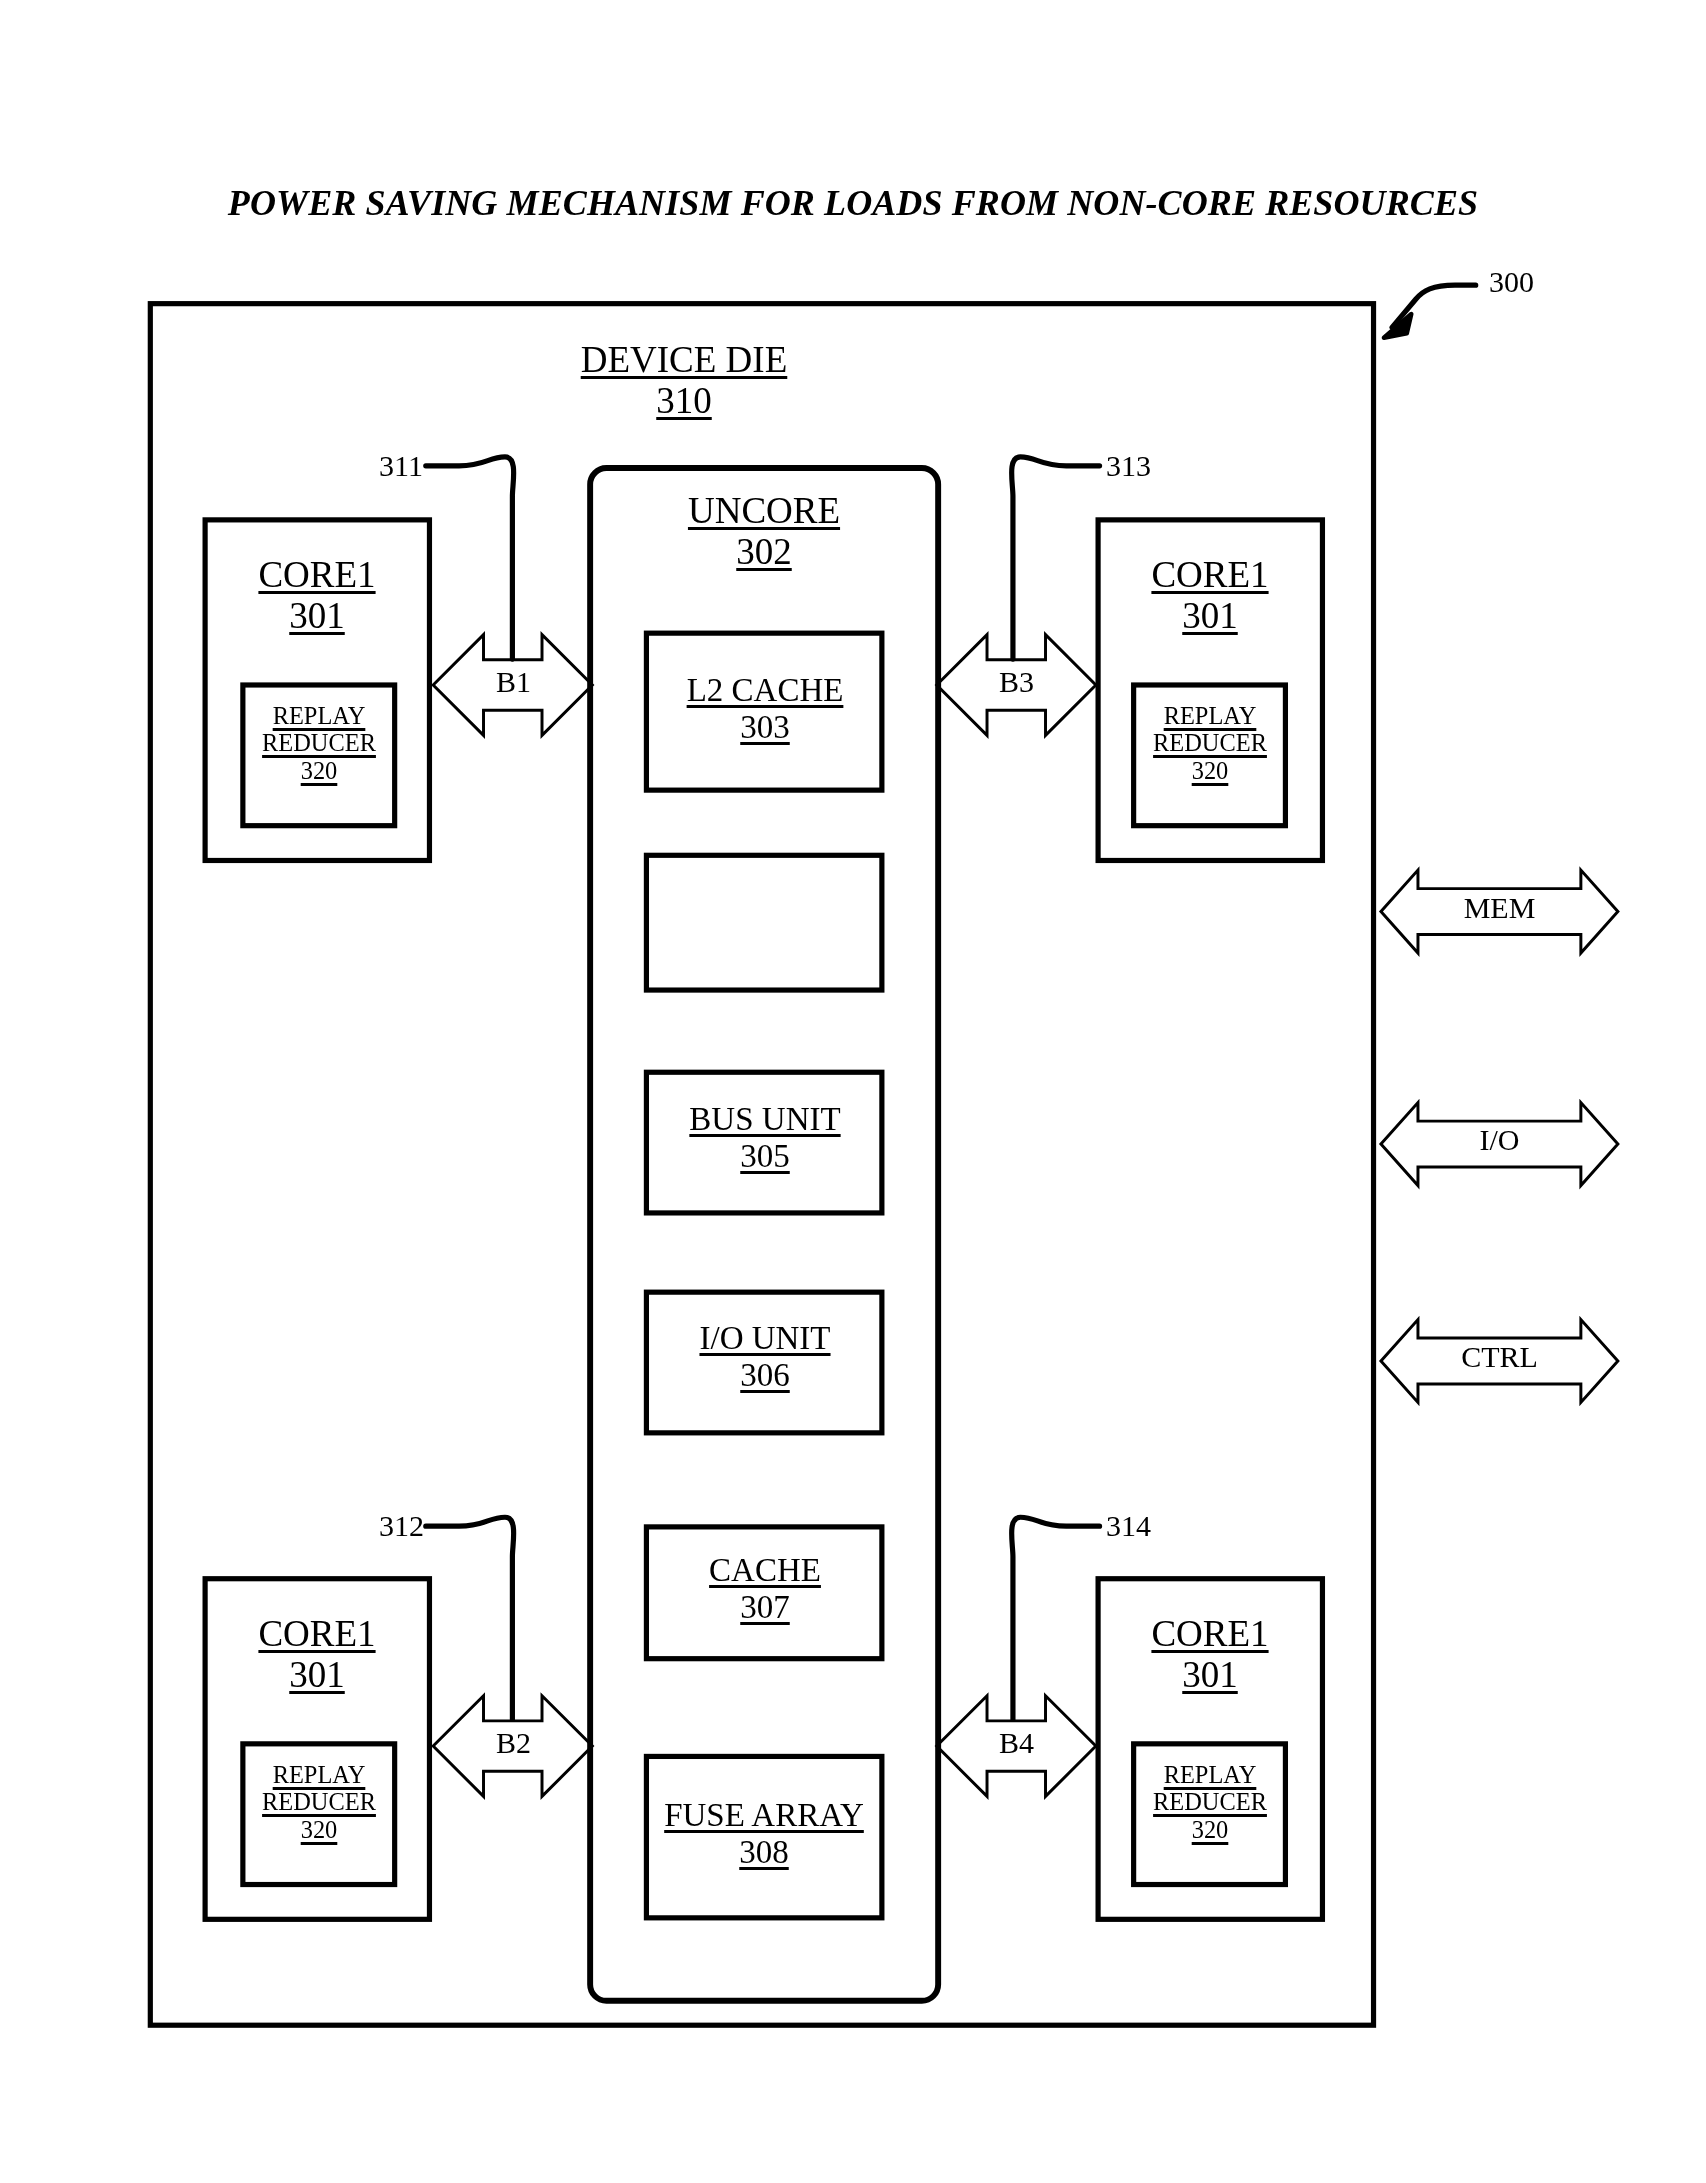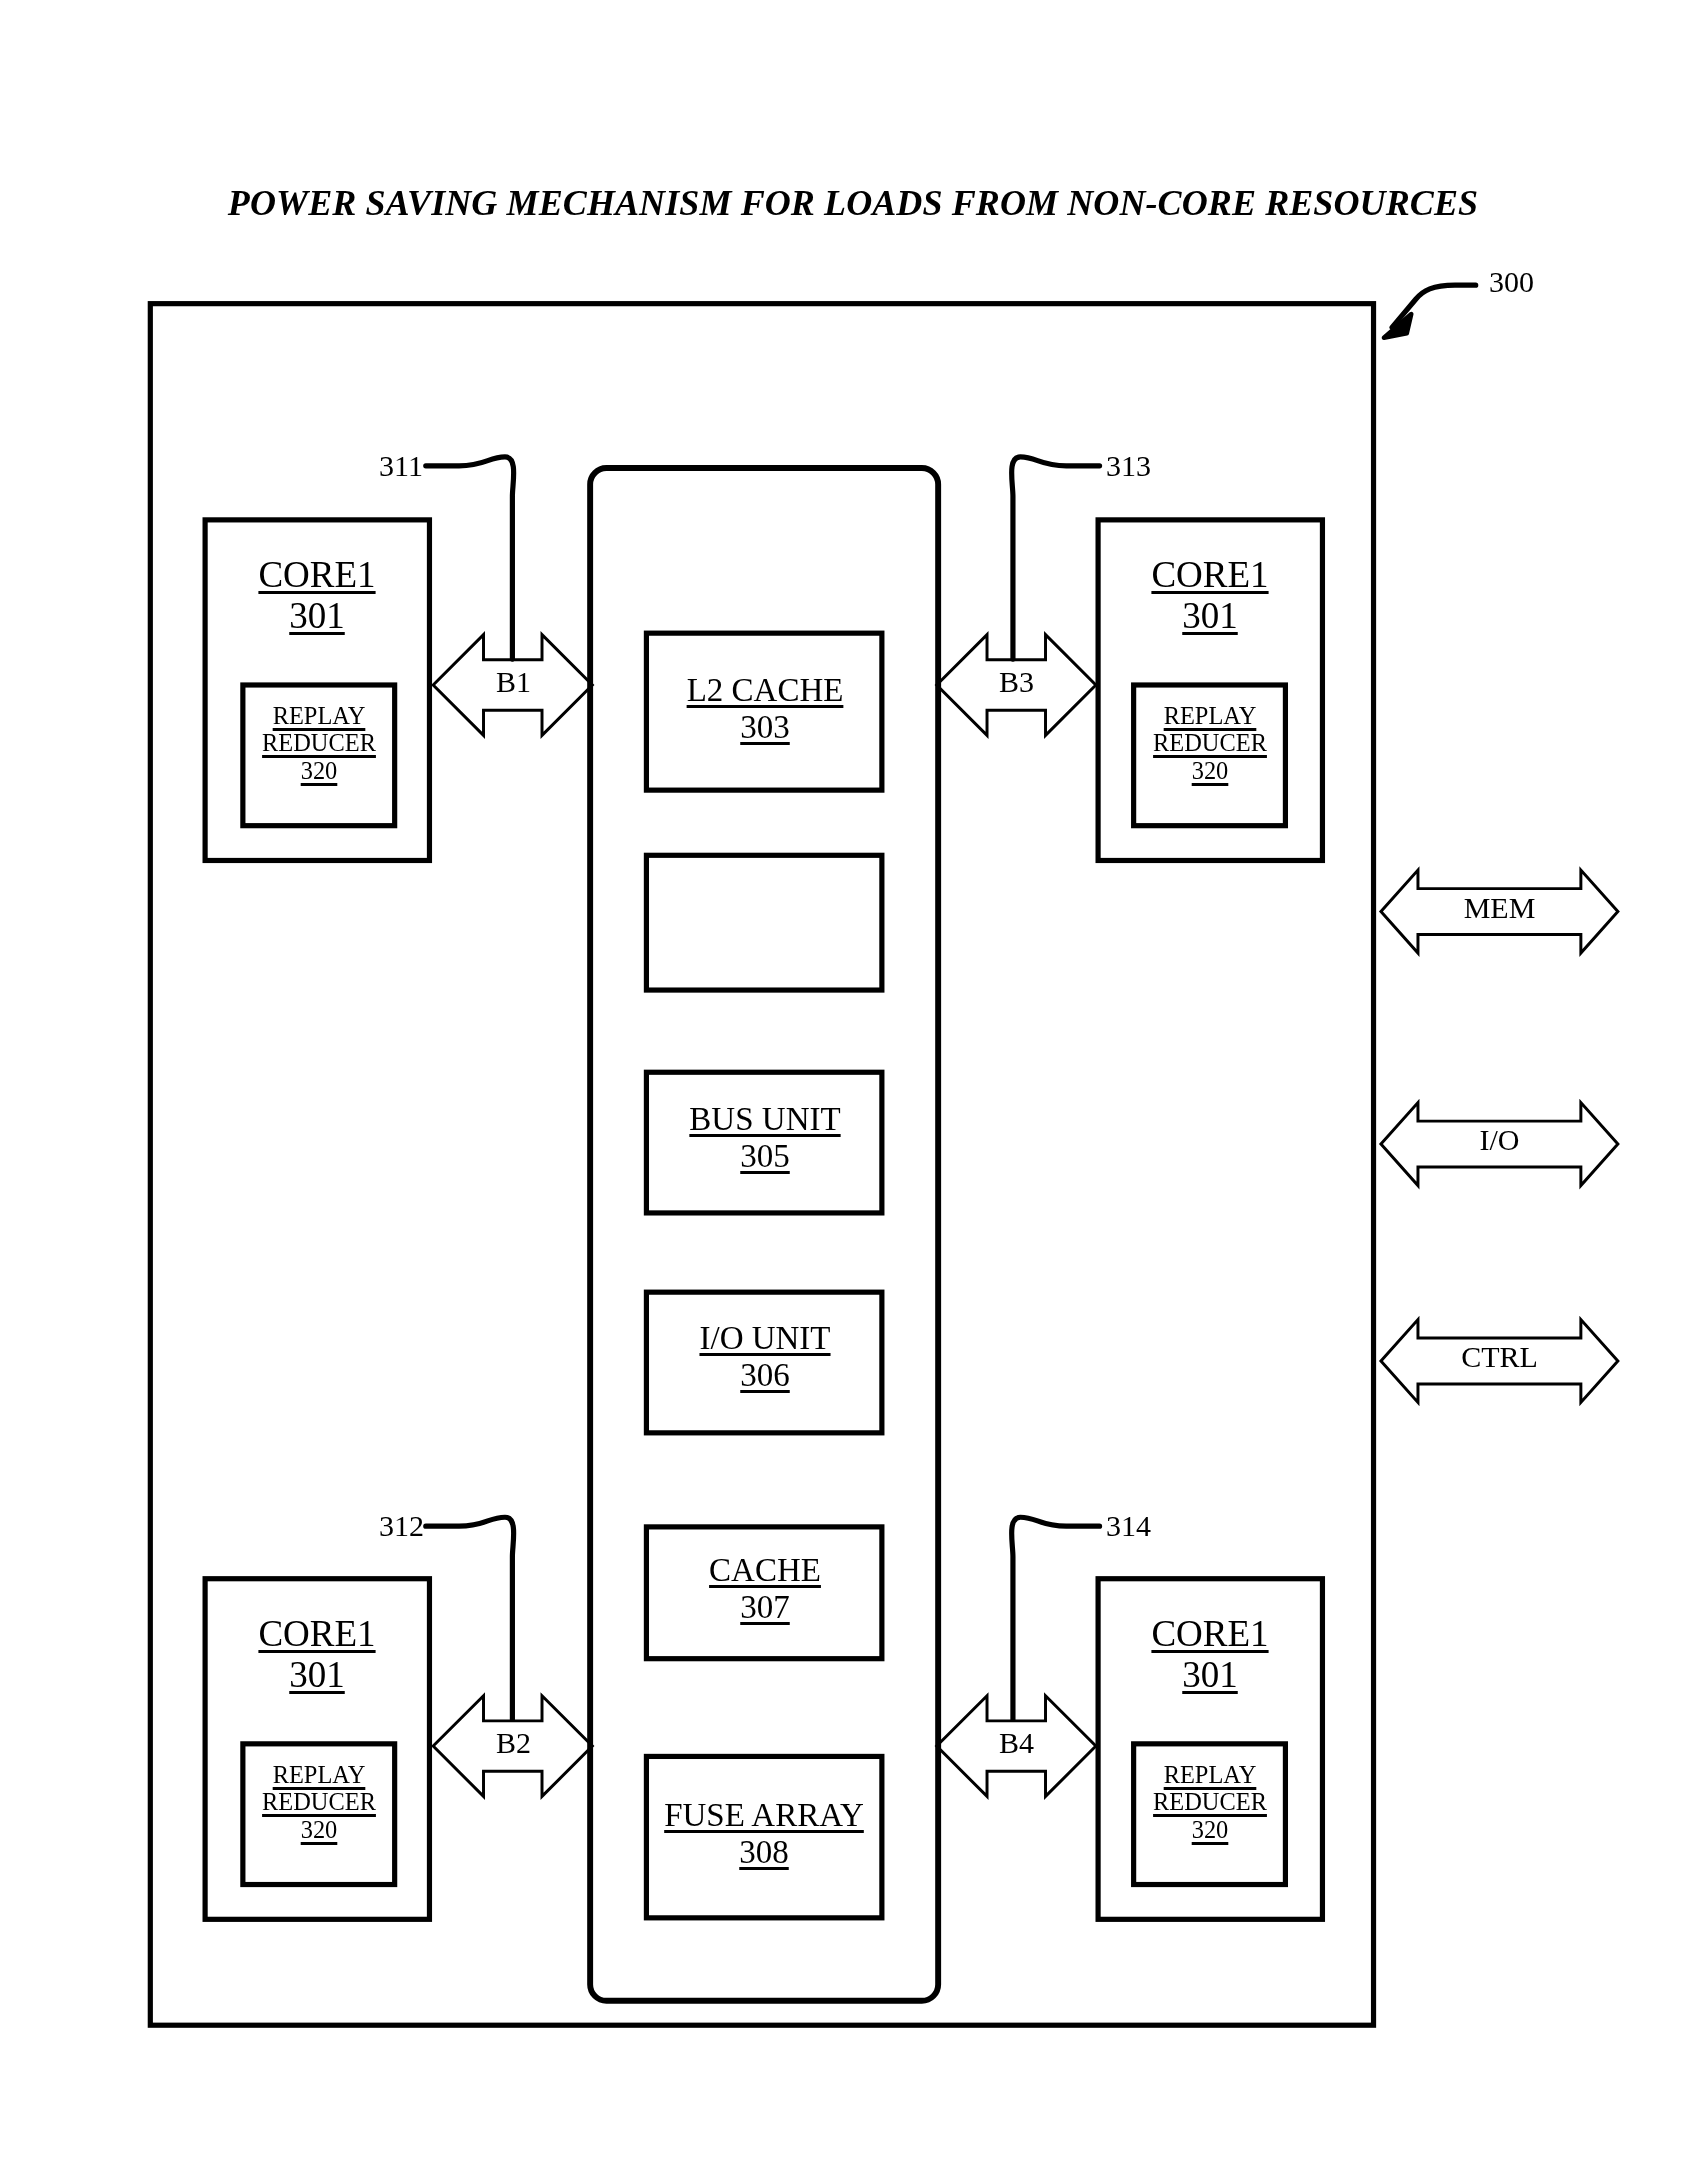--- a/index.html
+++ b/index.html
@@ -131,21 +131,29 @@
     <path d="M 1865 1231 L 1915 1175 L 1915 1200 L 2135 1200 L 2135 1175 L 2185 1231 L 2135 1287 L 2135 1262 L 1915 1262 L 1915 1287 Z" fill="none" stroke="#000" stroke-width="4"></path>
 
     <path d="M 1865 1545 L 1915 1489 L 1915 1514 L 2135 1514 L 2135 1489 L 2185 1545 L 2135 1601 L 2135 1576 L 1915 1576 L 1915 1601 Z" fill="none" stroke="#000" stroke-width="4"></path>
 
     <path d="M 1865 1838 L 1915 1782 L 1915 1807 L 2135 1807 L 2135 1782 L 2185 1838 L 2135 1894 L 2135 1869 L 1915 1869 L 1915 1894 Z" fill="none" stroke="#000" stroke-width="4"></path>
 
   </svg>
 
   <div class="ref-num" style="left:1489px; top:265px;">300</div>
 
-
+  <div class="box-label t-lg" style="left:521px; top:339px; width:326px;">
+    <span class="ln u">DEVICE DIE</span>
+    <span class="ln u">310</span>
+  </div>
+
+  <div class="box-label t-lg" style="left:601px; top:490px; width:326px;">
+    <span class="ln u">UNCORE</span>
+    <span class="ln u">302</span>
+  </div>
 
   <div class="box-label t-md" style="left:647px; top:672px; width:236px;">
     <span class="ln u">L2 CACHE</span>
     <span class="ln u">303</span>
   </div>
 
 
   <div class="box-label t-md" style="left:647px; top:1101px; width:236px;">
     <span class="ln u">BUS UNIT</span>
     <span class="ln u">305</span>

